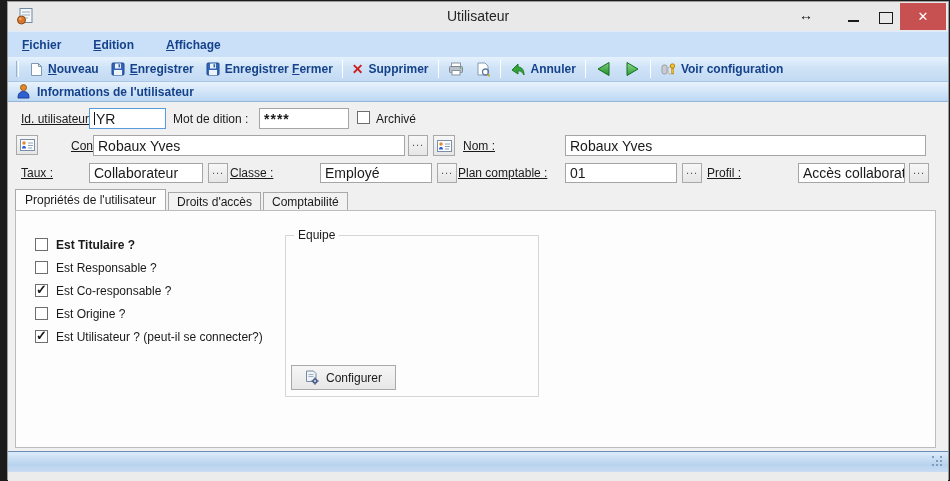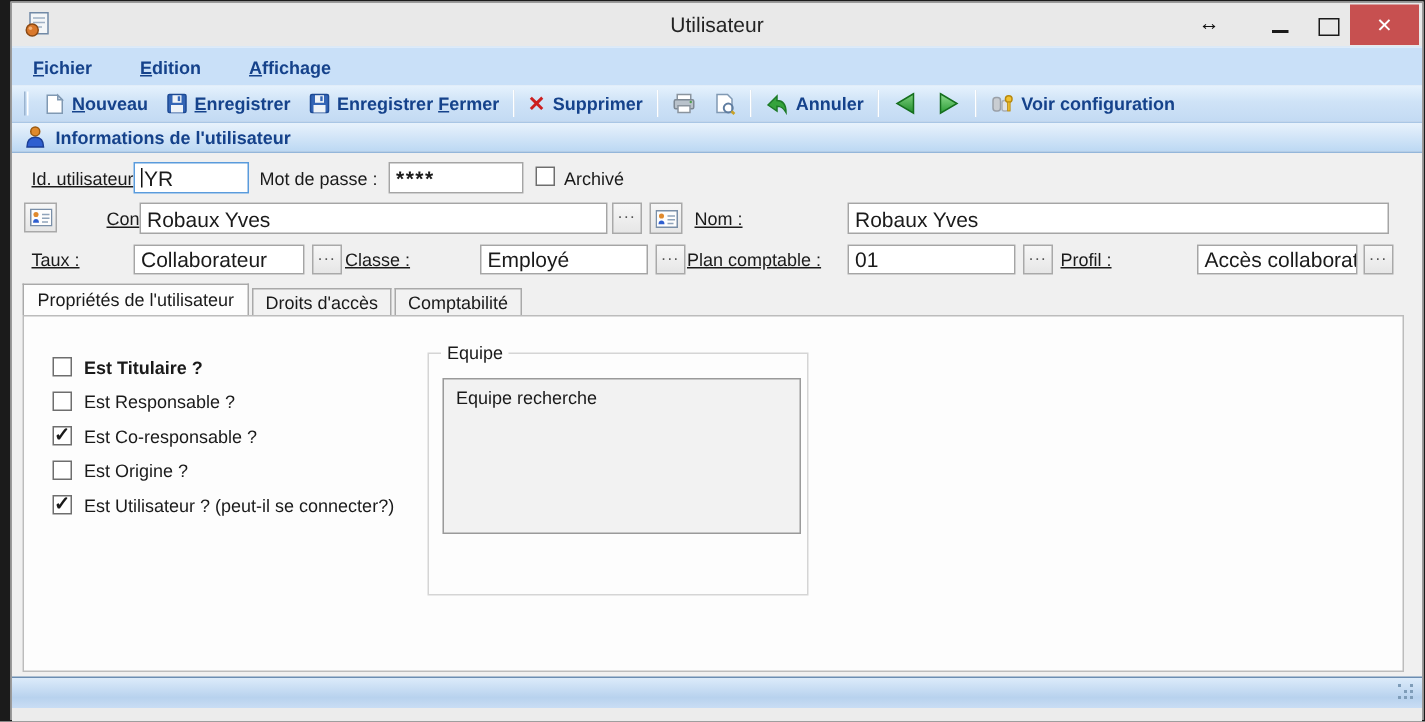--- a/index.html
+++ b/index.html
@@ -234,21 +234,21 @@
     <span>Informations de l'utilisateur</span>
   </div>
 
   <div class="formarea">
 
     <div class="flabel u" style="left:13px; top:10px;">Id. utilisateur</div>
     <div class="tbox focus" style="left:81px; top:6px; width:77px; height:21px;">
         <span class="caret"></span>
         <span>YR</span>
       </div>
-    <div class="flabel" style="left:165px; top:10px;">Mot de passe :</div>
+    <div class="flabel" style="left:165px; top:10px;">Mot de dition :</div>
     <div class="tbox" style="left:251px; top:6px; width:90px; height:21px; font-weight:700; letter-spacing:1px;">****</div>
     <div class="cb" style="left:349px; top:9px;"></div>
     <div class="flabel" style="left:368px; top:10px;">Archivé</div>
 
     <div class="icon-btn" style="left:8px; top:33px;">
       <span>
         <svg width="15" height="12" viewBox="0 0 15 12">
           <rect x="0.5" y="0.5" width="14" height="11" fill="#fdfdfd" stroke="#7a8fa8"></rect>
           <circle cx="4" cy="4" r="1.7" fill="#e08a2d"></circle>
           <path d="M2 9.5 C2 7.6 3 7 4 7 C5 7 6 7.6 6 9.5 Z" fill="#2f5fd0"></path>
@@ -314,22 +314,35 @@
     <div class="cb-row-label" style="left:40px; top:73px;">Est Co-responsable ?</div>
 
     <div class="cb" style="left:19px; top:96px;"></div>
     <div class="cb-row-label" style="left:40px; top:96px;">Est Origine ?</div>
 
     <div class="cb checked" style="left:19px; top:119px;"></div>
     <div class="cb-row-label" style="left:40px; top:119px;">Est Utilisateur ? (peut-il se connecter?)</div>
 
     <div class="groupbox">
       <div class="group-label">Equipe</div>
-      <div class="listbox">
-        <div class="list-item">Equipe recherche</div>
+      <div class="config-btn">
+        <span>
+          <svg width="15" height="15" viewBox="0 0 15 15">
+            <path d="M1.5 1 h7 l2.5 2.5 v8 h-9.5 z" fill="#eef3f8" stroke="#7a8aa0"></path>
+            <line x1="3.5" y1="4.5" x2="8.5" y2="4.5" stroke="#9fb0c4"></line>
+            <line x1="3.5" y1="6.5" x2="8.5" y2="6.5" stroke="#9fb0c4"></line>
+            <circle cx="10" cy="11" r="2.6" fill="#4a5f88"></circle>
+            <circle cx="10" cy="11" r="0.9" fill="#eef3f8"></circle>
+            <rect x="9.3" y="7.4" width="1.4" height="1.6" fill="#4a5f88"></rect>
+            <rect x="9.3" y="13" width="1.4" height="1.6" fill="#4a5f88"></rect>
+            <rect x="6.4" y="10.3" width="1.6" height="1.4" fill="#4a5f88"></rect>
+            <rect x="12" y="10.3" width="1.6" height="1.4" fill="#4a5f88"></rect>
+          </svg>
+        </span>
+        <span>Configurer</span>
       </div>
     </div>
   </div>
 
   <div class="statusbar">
     <div class="grip"></div>
   </div>
   <div class="bottomstrip"></div>
 
 </div>

